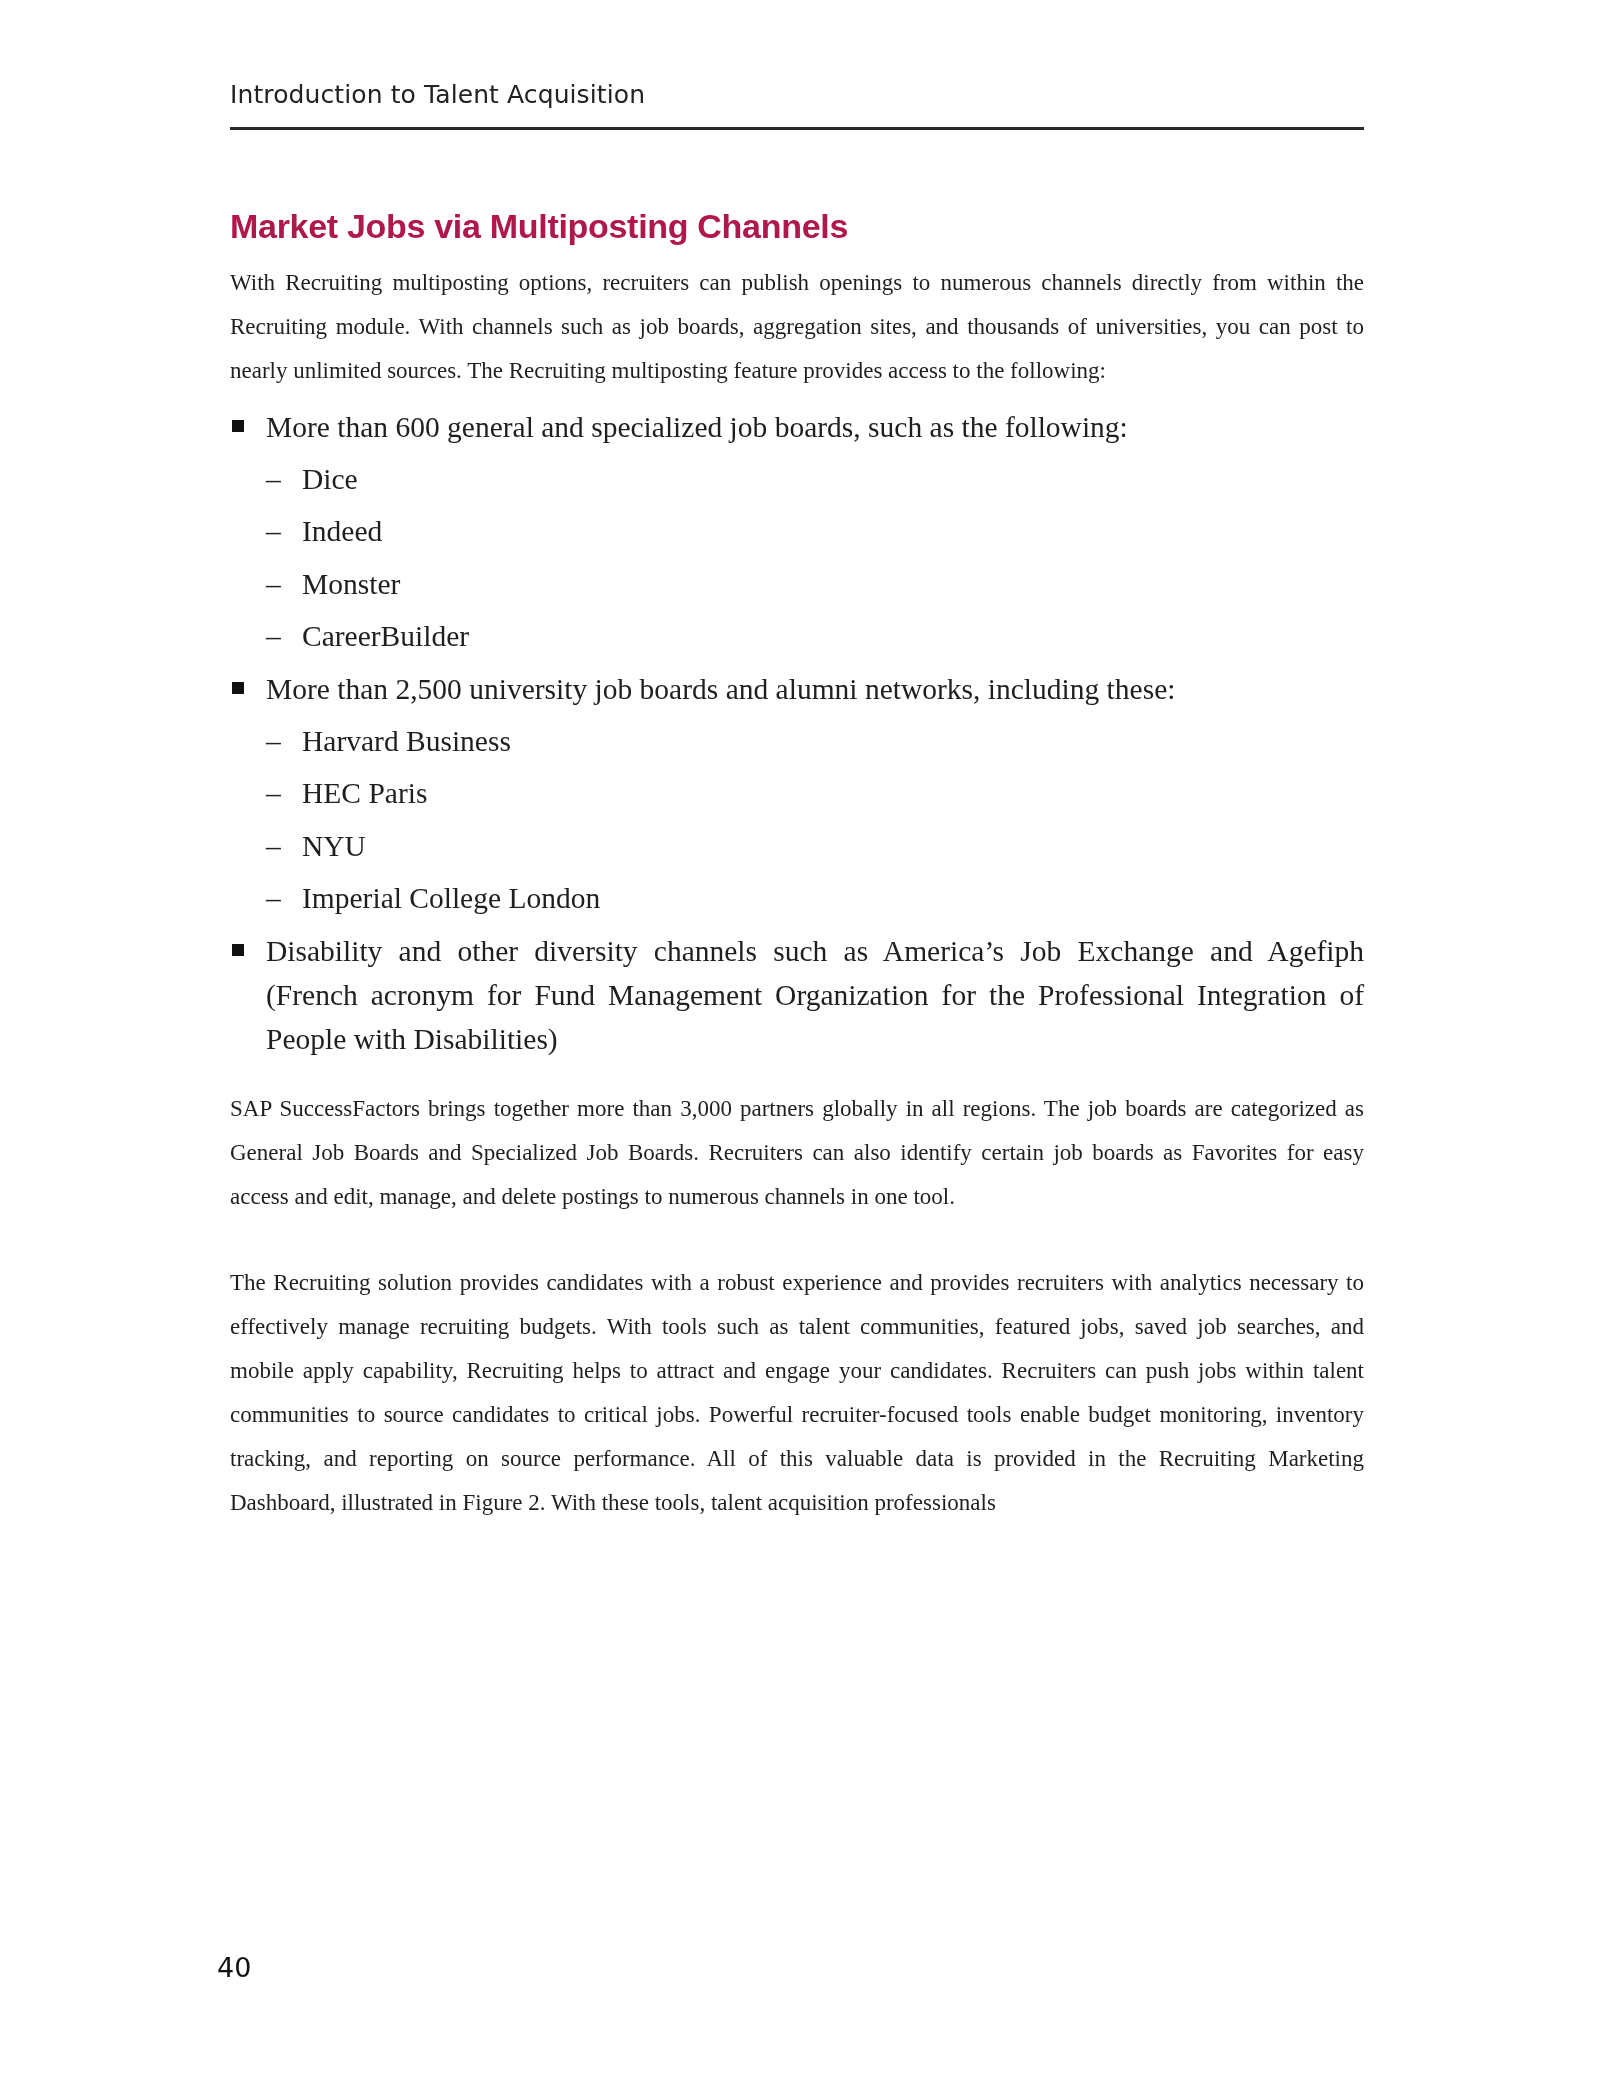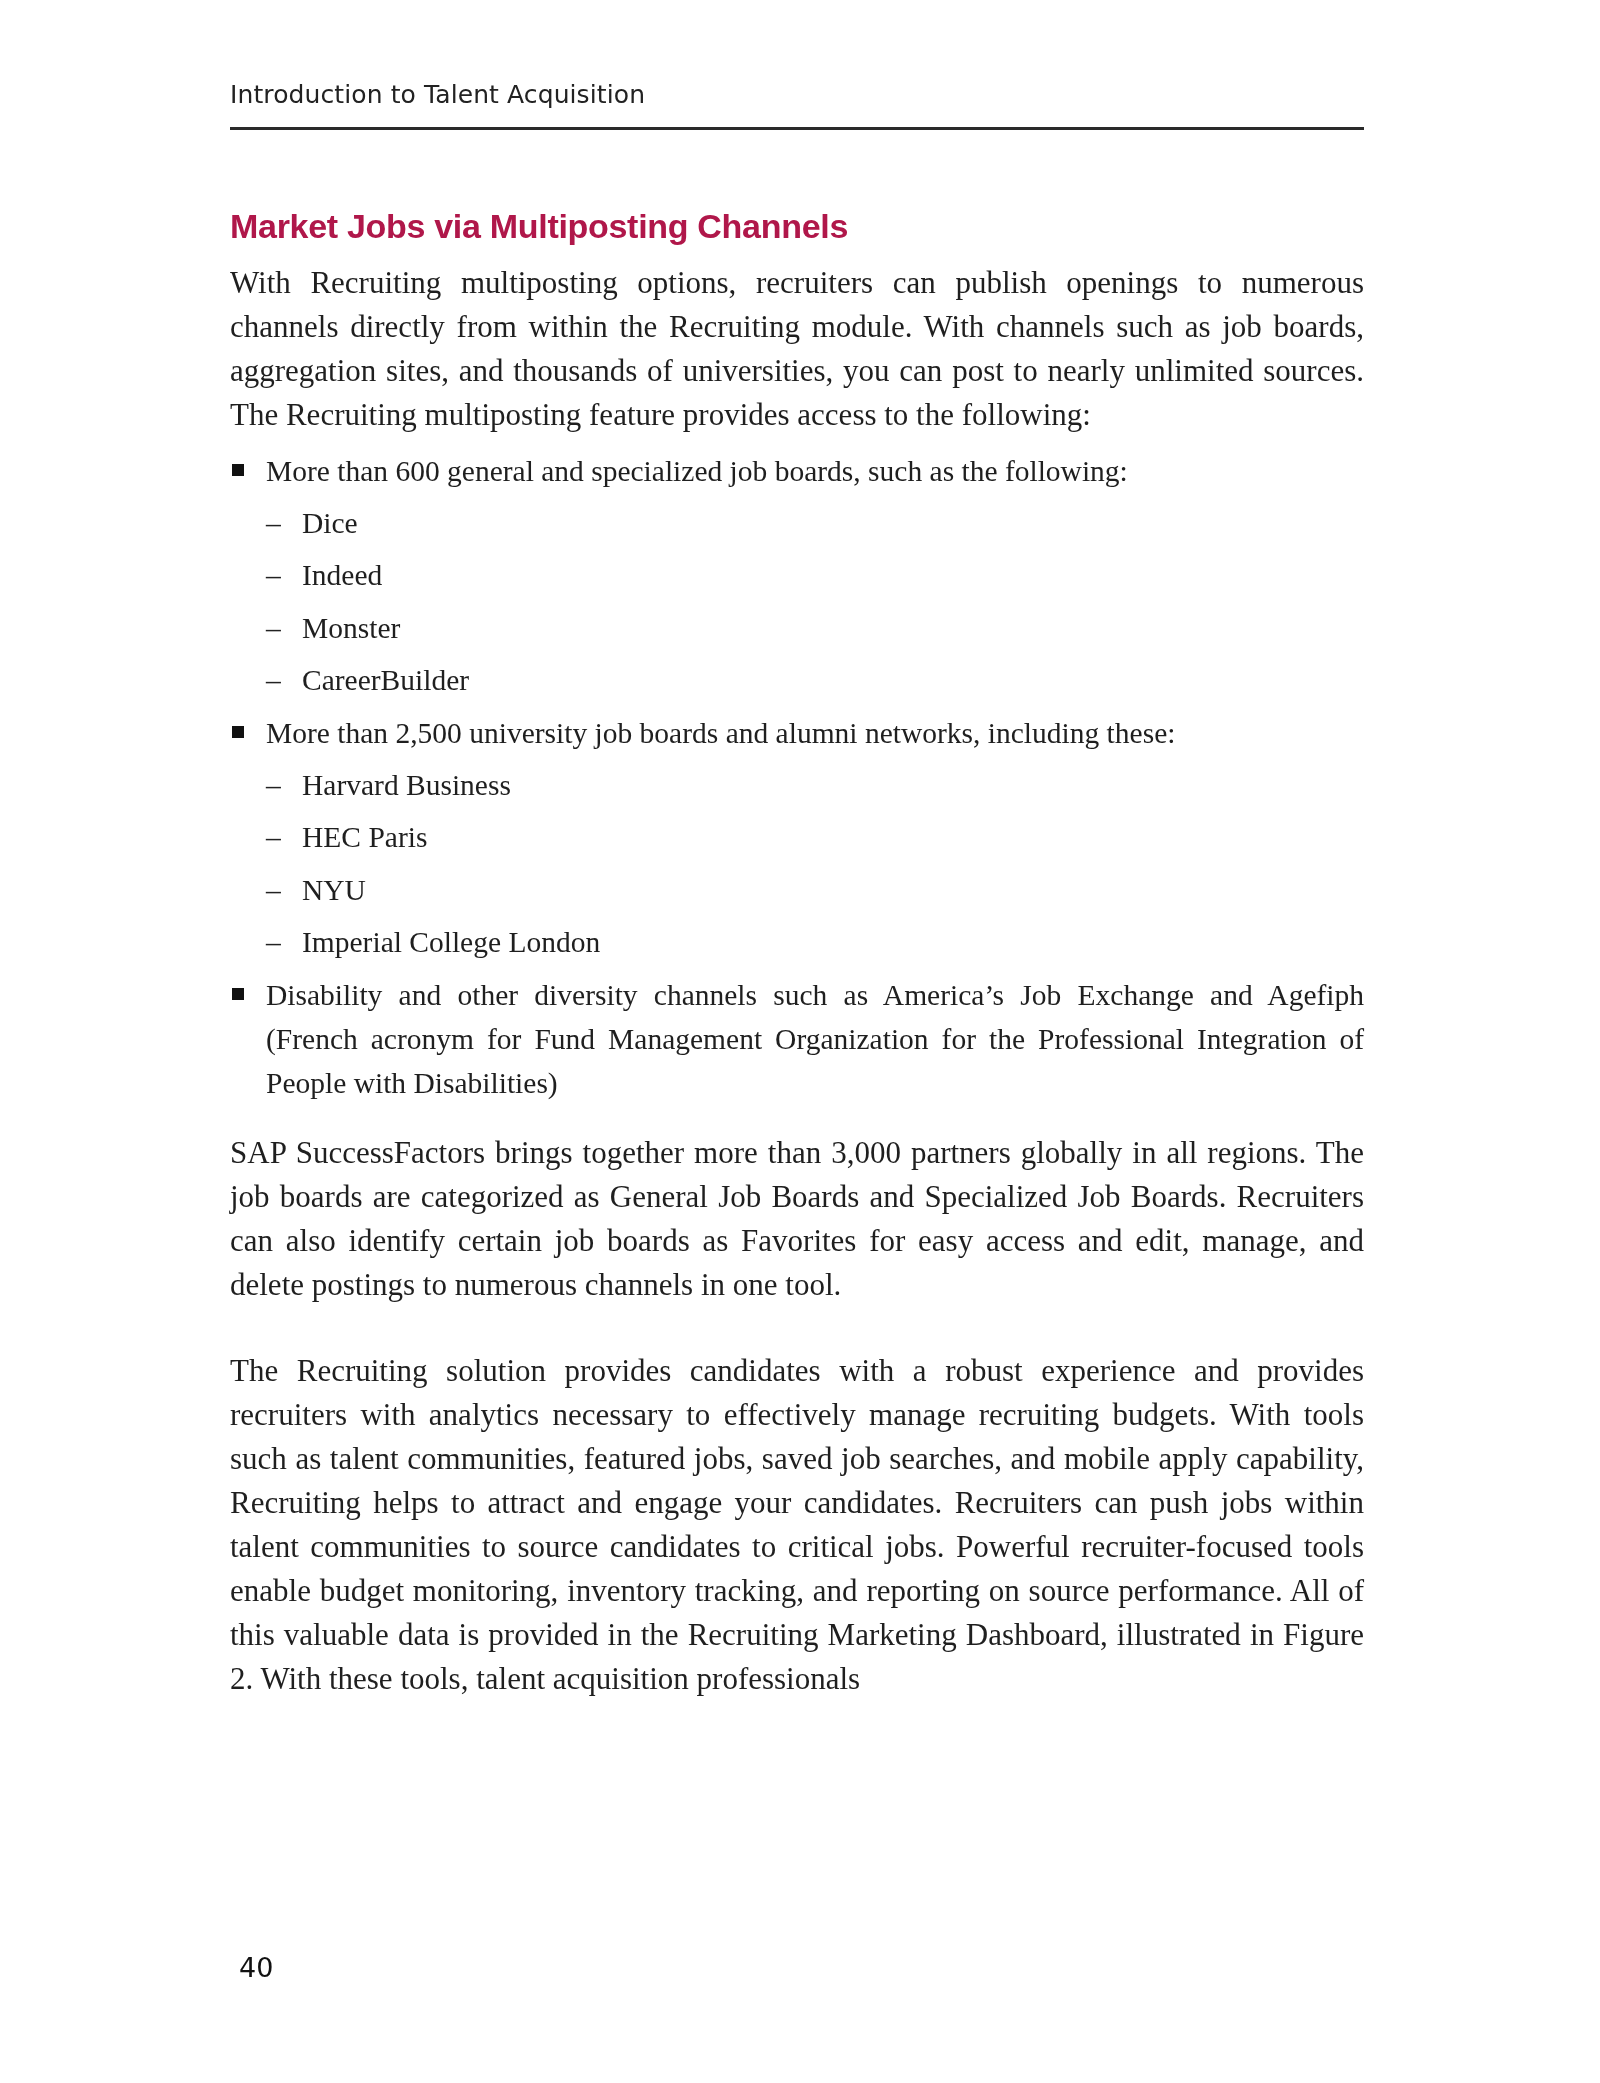--- a/index.html
+++ b/index.html
@@ -44,21 +44,21 @@
     .section-heading {
       font-family: Liberation Sans, sans-serif;
       font-size: 34px;
       color: #b0174a;
       margin: 0 0 14px 0;
       line-height: 1.2;
       letter-spacing: -0.3px;
     }
     .body-text {
       font-family: "Liberation Serif", serif;
-      font-size: 31px;
+      font-size: 23px;
       line-height: 44px;
       text-align: justify;
       margin: 0;
       color: #1f1f1f;
     }
     ul.bullets {
       list-style: none;
       padding: 0;
       margin: 12px 0 0 0;
     }
@@ -93,21 +93,21 @@
     .dash-mark {
       position: absolute;
       left: 0;
       top: 0;
       color: #222;
     }
     .gap-after-list { height: 18px; }
     .gap-section { height: 42px; }
     .page-number {
       position: absolute;
-      left: 239px;
+      left: 217px;
       top: 1952px;
       font-family: "DejaVu Sans", sans-serif;
       font-size: 27px;
       color: #111;
     }
   </style>
 </head>
 <body>
 
 <div class="page">

